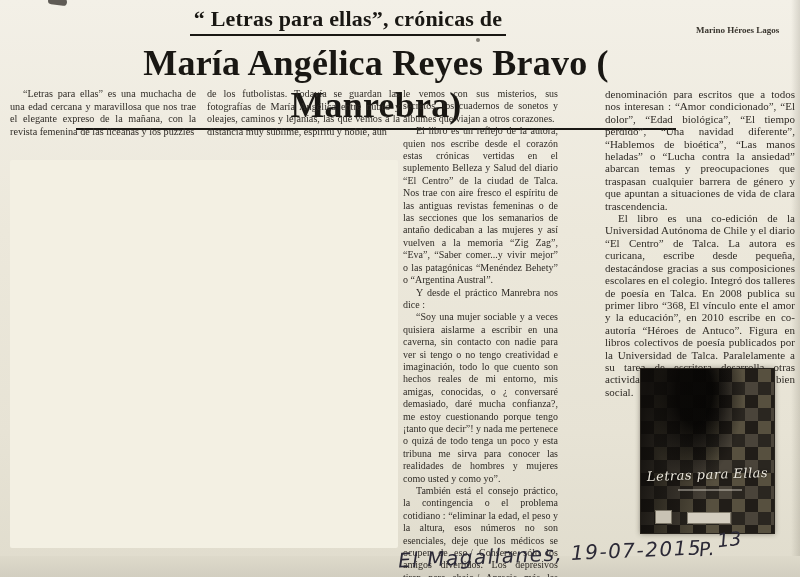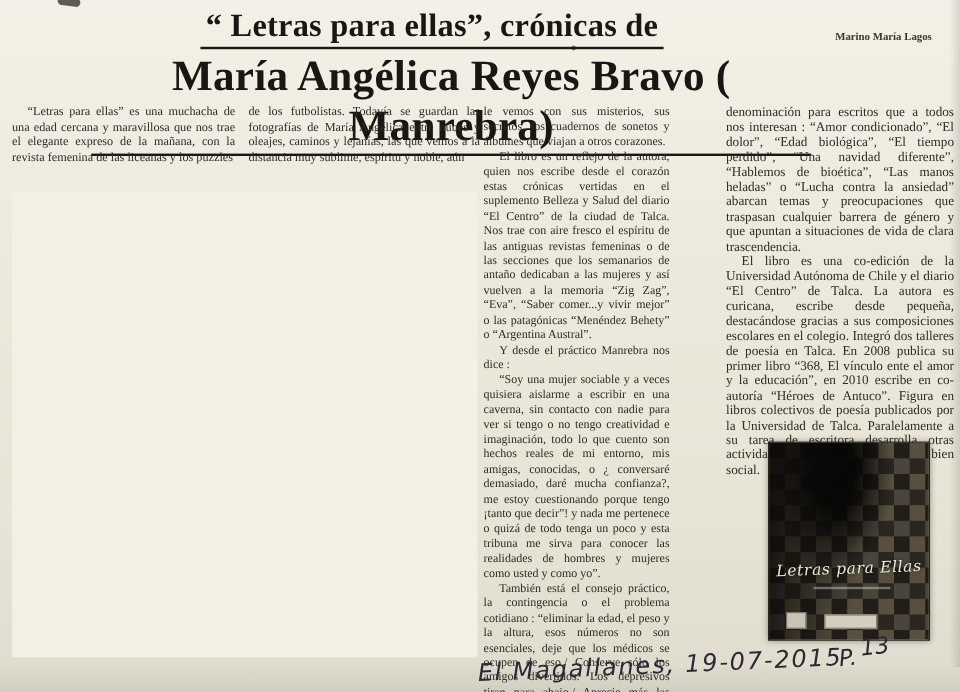--- a/index.html
+++ b/index.html
@@ -8,21 +8,21 @@
     background:linear-gradient(180deg,#f3f0e7 0%,#ece8db 40%,#e7e3d5 75%,#e0dccd 100%);
     font-family:"Liberation Serif",serif;color:#2f2b26;
   }
   
   .right-edge{position:absolute;right:0;top:0;width:9px;height:577px;background:linear-gradient(90deg,rgba(0,0,0,0),rgba(90,85,70,.18));}
   .bottom-edge{position:absolute;left:0;top:556px;width:800px;height:21px;background:linear-gradient(180deg,#dedacb,#d2cec0);}
   .smudge{position:absolute;left:48px;top:-2px;width:19px;height:7px;background:#3a3631;border-radius:4px;transform:rotate(7deg);opacity:.8;}
   .dot{position:absolute;left:476px;top:38px;width:4px;height:4px;border-radius:50%;background:#46423a;opacity:.65;}
   
   .title-line{position:absolute;text-align:center;font-weight:bold;color:#191713;letter-spacing:.2px;}
-  .title1{left:140px;top:6px;width:440px;font-size:27px;}
+  .title1{left:128px;top:6px;width:440px;font-size:22px;}
   .title2{left:76px;top:42px;width:600px;font-size:36px;}
   .title-line span{display:inline-block;border-bottom:2.5px solid #191713;padding:0 4px 2px 4px;}
   .byline{position:absolute;left:696px;top:25px;width:100px;font-size:9px;font-weight:bold;color:#3a362f;}
   
   .col{position:absolute;top:88px;text-align:justify;color:#2f2b26;}
   .col p{margin:0;text-indent:13px;}
   .col p.cont{text-indent:0;}
   .col1{left:10px;width:186px;font-size:10.2px;line-height:12.5px;}
   .col2{left:207px;width:193px;font-size:10.2px;line-height:12.5px;}
   .col3{left:403px;width:155px;font-size:10px;line-height:12.4px;}
@@ -72,21 +72,21 @@
   <div class="right-edge"></div>
   <div class="bottom-edge"></div>
   <div class="dot"></div>
 
   <div class="title-line title1">
     <span>“ Letras para ellas”, crónicas de</span>
   </div>
   <div class="title-line title2">
     <span>María Angélica Reyes Bravo ( Manrebra)</span>
   </div>
-  <div class="byline">Marino María Lagos</div>
+  <div class="byline">Marino Héroes Lagos</div>
 
   <div class="photo-blank"></div>
 
   <div class="col col1">
     <p>“Letras para ellas” es una muchacha de una edad cercana y maravillosa que nos trae el elegante expreso de la mañana, con la revista femenina de las liceanas y los puzzles</p>
   </div>
 
   <div class="col col2">
     <p class="cont">de los futbolistas. Todavía se guardan las fotografías de María Angélica entre nubes y oleajes, caminos y lejanías, las que vemos a la distancia muy sublime, espíritu y noble, aún</p>
   </div>

